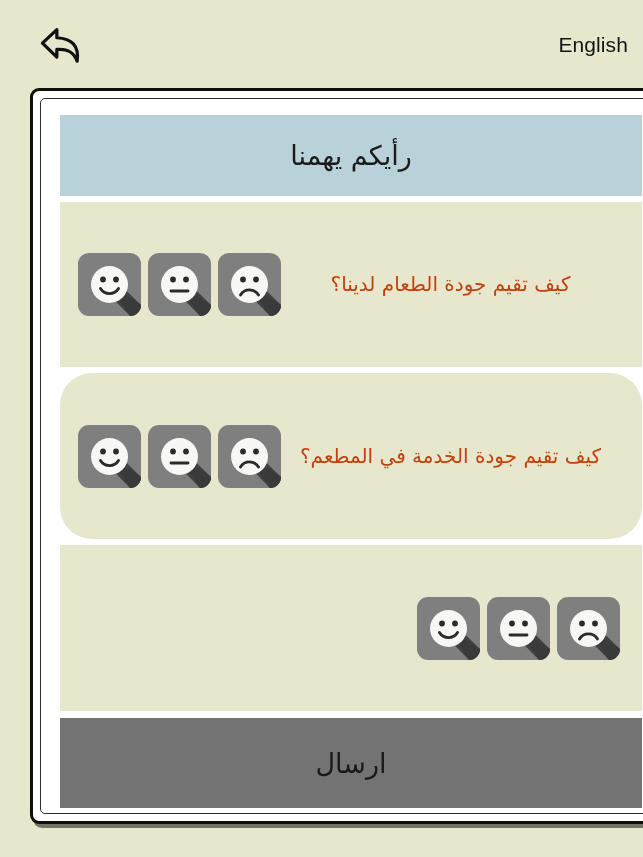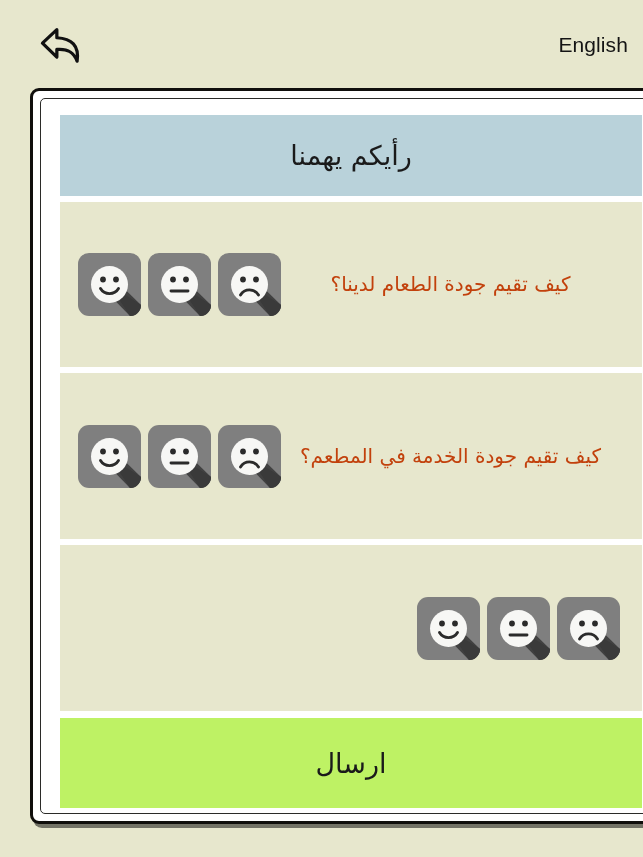--- a/index.html
+++ b/index.html
@@ -97,21 +97,21 @@
     background: #e7e7cd;
     display: flex;
     flex-direction: row;
     align-items: center;
     justify-content: flex-start;
     direction: rtl;
     padding: 0 22px 0 18px;
     flex: none;
   }
   .q-row.r1 { height: 165px; }
-  .q-row.r2 { height: 166px; }
+  .q-row.r2 { height: 166px; border-radius: 32px; }
   .q-row.r3 { height: 166px; }
 
   .q-text {
     flex: 1 1 auto;
     text-align: center;
     font-family: "DejaVu Sans", "Liberation Sans", sans-serif;
     font-size: 20px;
     line-height: 1.62;
     color: #c2410c;
     direction: rtl;
@@ -135,21 +135,21 @@
     overflow: hidden;
     cursor: pointer;
     border: none;
     padding: 0;
     display: block;
   }
   .face-btn svg { display: block; width: 63px; height: 63px; }
 
   
   .submit-btn {
-    background: #bef264;
+    background: #737373;
     height: 90px;
     display: flex;
     align-items: center;
     justify-content: center;
     font-family: "DejaVu Sans", "Liberation Sans", sans-serif;
     font-size: 27px;
     color: #1a1a1a;
     direction: rtl;
     cursor: pointer;
     border: none;

